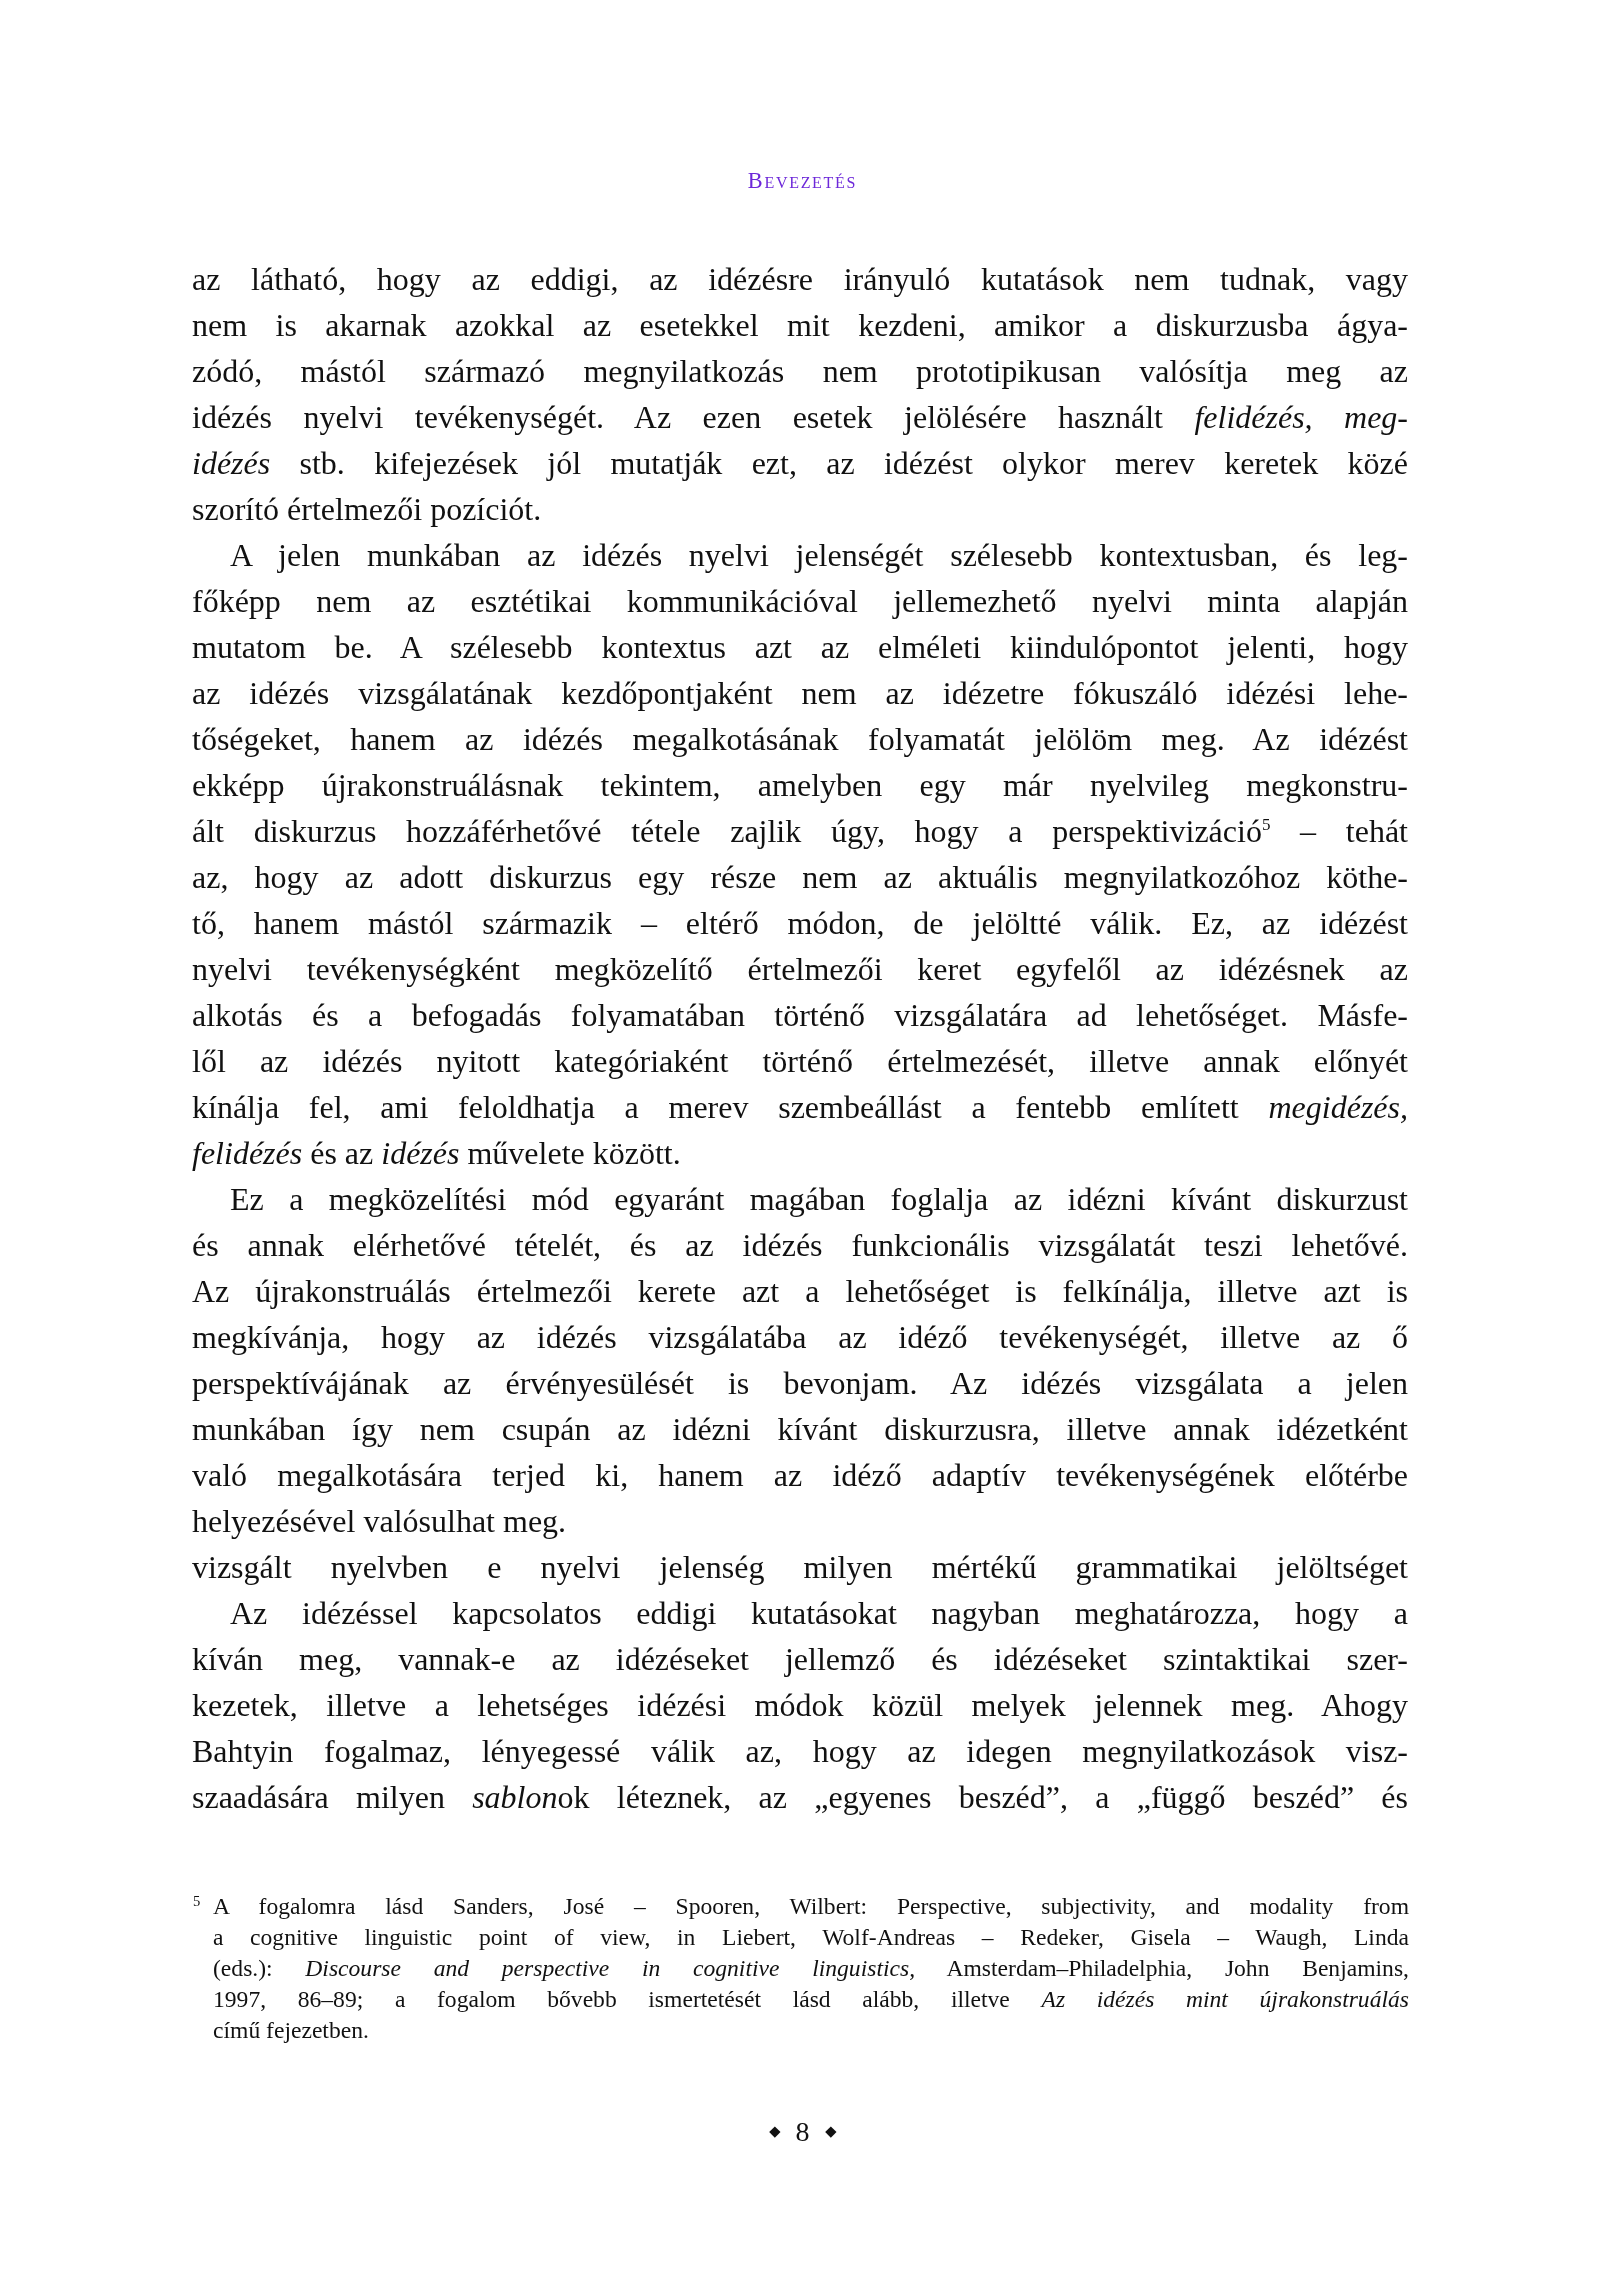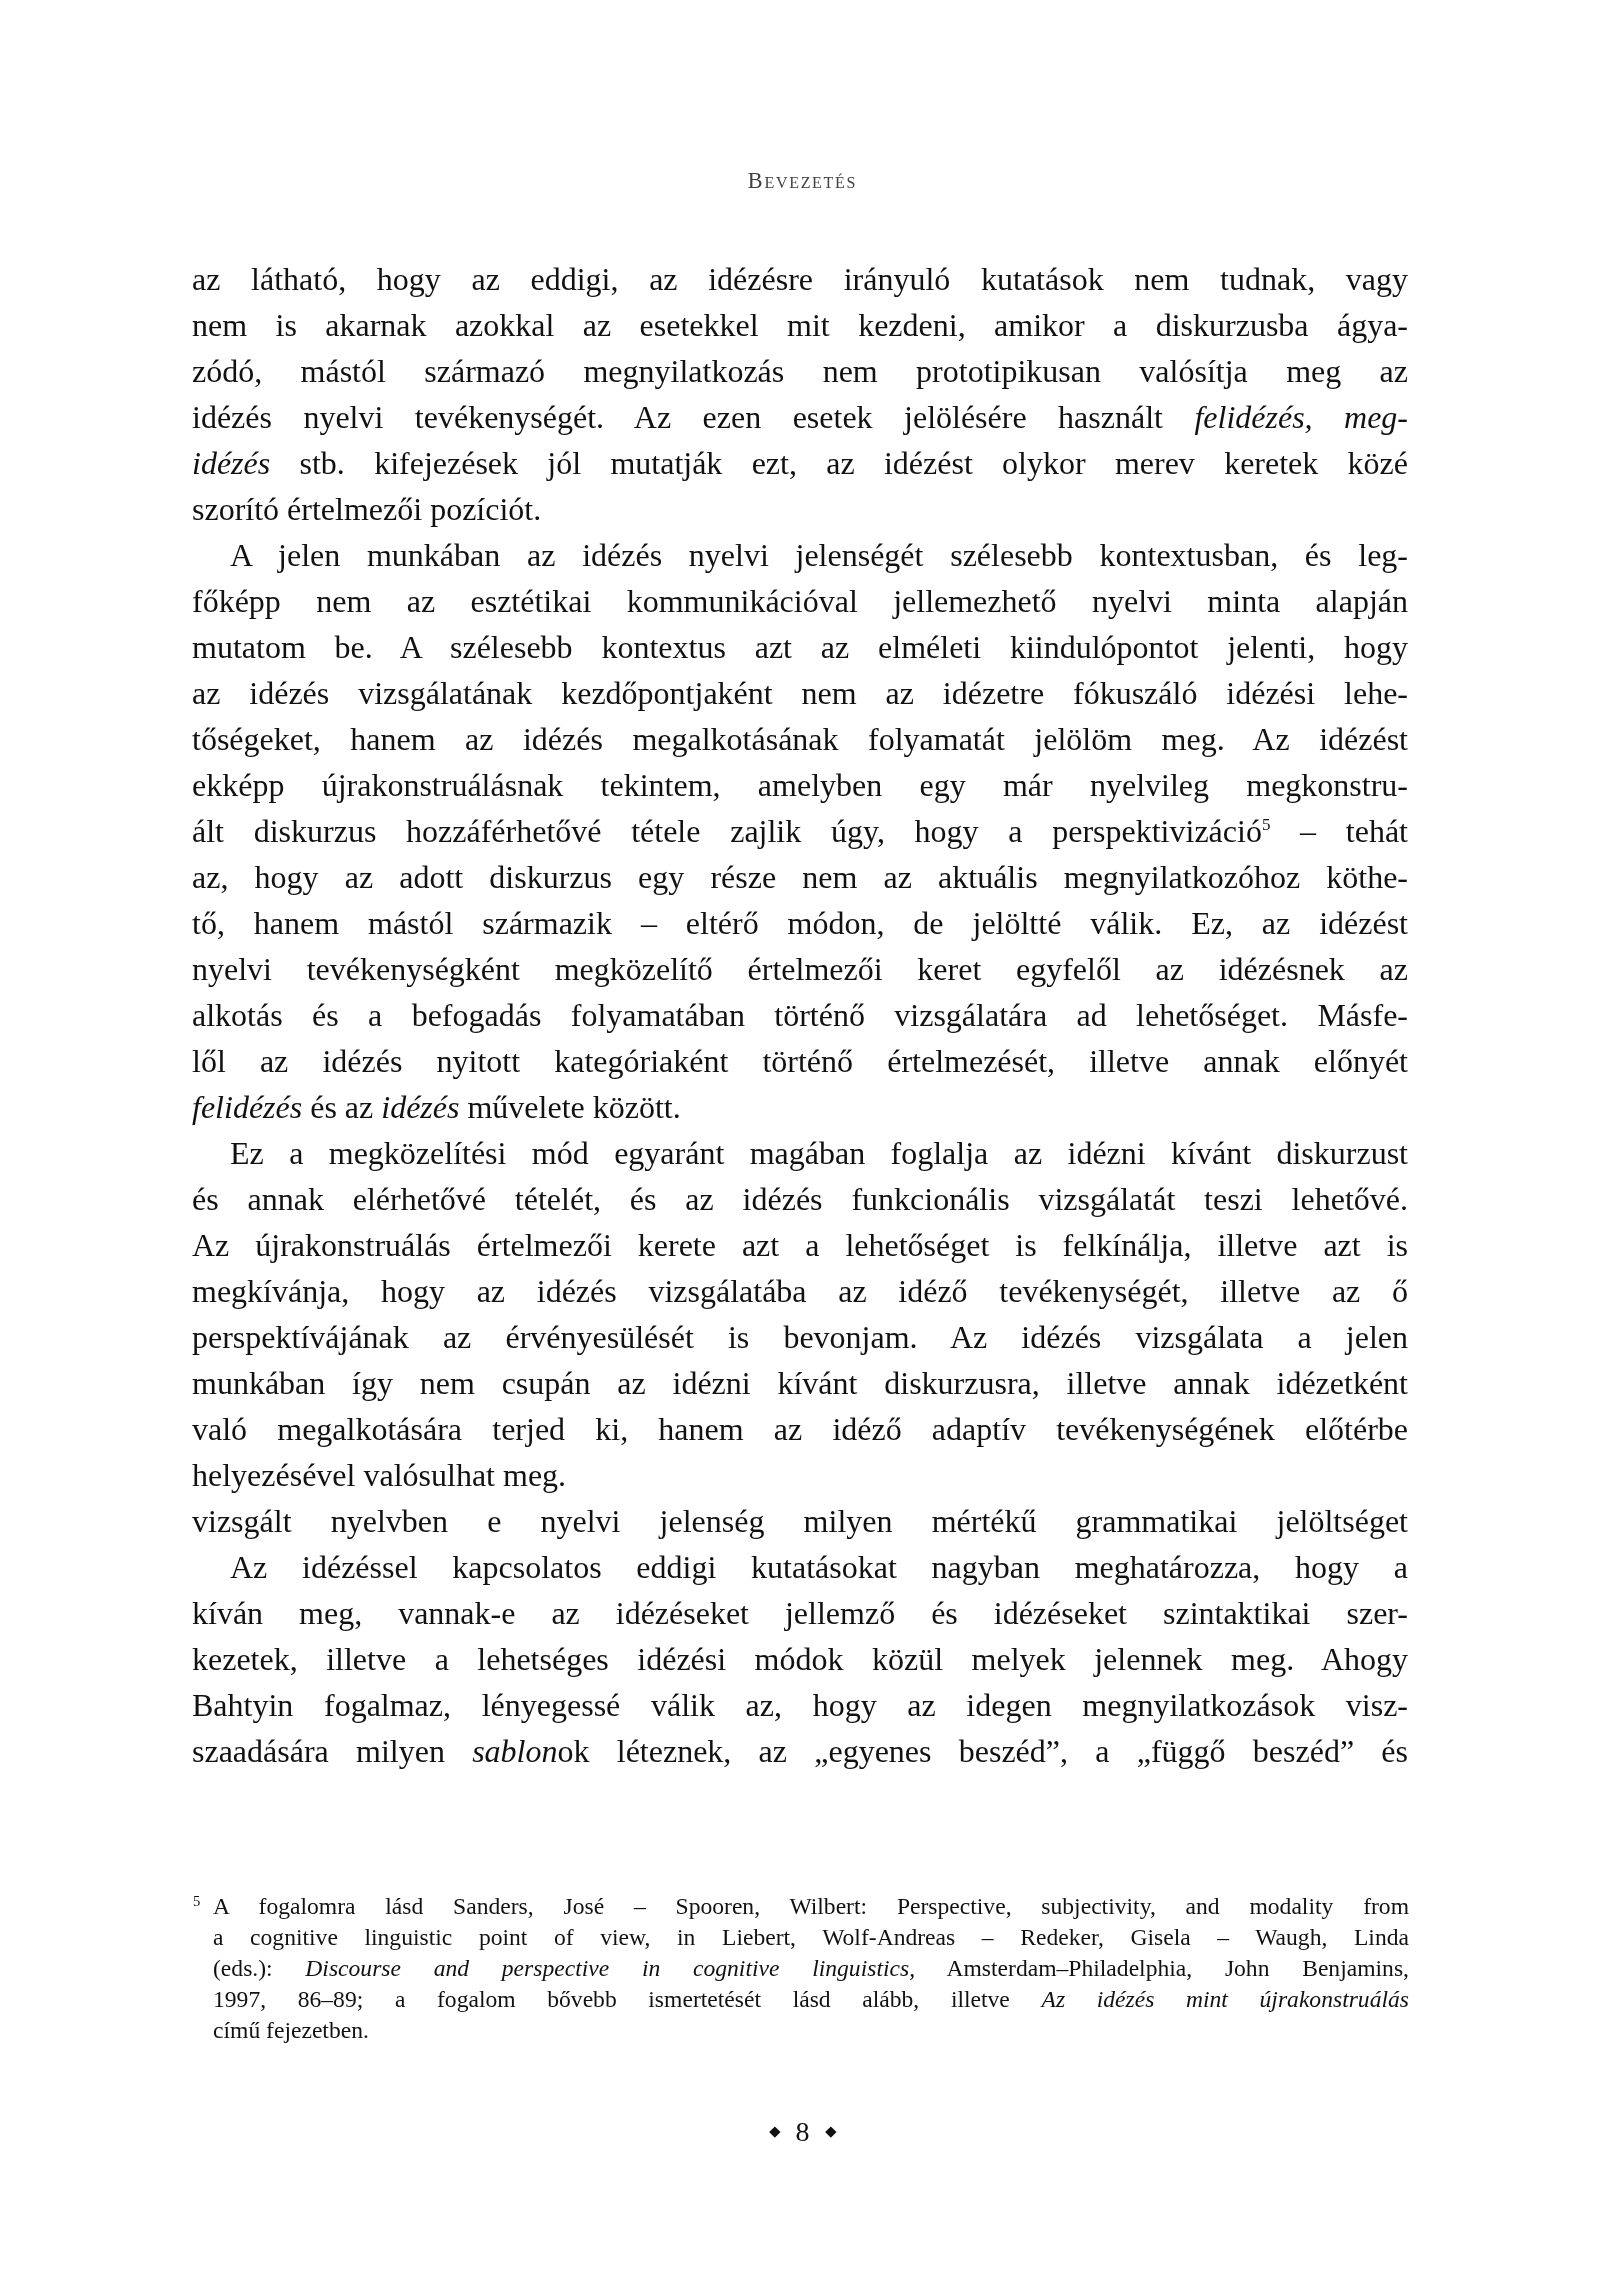--- a/index.html
+++ b/index.html
@@ -1,20 +1,20 @@
 <!DOCTYPE html>
 <html style="font-size:13.8px"><head>
 <meta charset="utf-8">
 <style>
   html, body { margin:0; padding:0; background:#ffffff; }
   body { width:1605px; height:2295px; position:relative; overflow:hidden;
          font-family:"DejaVu Serif", "Liberation Serif", serif; color:#111; }
   .page { position:absolute; left:0; top:0; width:1605px; height:2295px; background:#fff; }
   .running-head { position:absolute; top:168px; left:0; width:1605px; text-align:center;
-         font-family:"Liberation Serif", serif; font-size:22.3px; letter-spacing:1.7px; font-variant:small-caps; color:#404040; }
+         font-family:"Liberation Serif", serif; font-size:22.3px; letter-spacing:1.7px; font-variant:small-caps; color:#6d28d9; }
   .body { position:absolute; left:192px; top:256px; width:1216px; }
   .line { display:block; height:46px; line-height:46px; font-family:"Liberation Serif", serif;
           font-size:32px; text-align:justify; text-align-last:justify; white-space:nowrap; overflow:visible; }
   .line.last { text-align-last:left; }
   .line.indent { padding-left:38px; }
   i, em { font-style:italic; }
   sup { font-size:17px; line-height:0; vertical-align:super; }
   .footnotes { position:absolute; left:193px; top:1891px; width:1216px; }
   .fnline { display:block; height:31px; line-height:31px; font-family:"Liberation Serif", serif;
           font-size:23.6px; text-align:justify; text-align-last:justify; white-space:nowrap; padding-left:20px; position:relative; }
@@ -46,20 +46,21 @@
         <div class="line"><span>mutatom be. A szélesebb kontextus azt az elméleti kiindulópontot jelenti, hogy</span></div>
         <div class="line"><span>az idézés vizsgálatának kezdőpontjaként nem az idézetre fókuszáló idézési lehe-</span></div>
         <div class="line"><span>tőségeket, hanem az idézés megalkotásának folyamatát jelölöm meg. Az idézést</span></div>
         <div class="line"><span>ekképp újrakonstruálásnak tekintem, amelyben egy már nyelvileg megkonstru-</span></div>
         <div class="line"><span>ált diskurzus hozzáférhetővé tétele zajlik úgy, hogy a perspektivizáció</span><sup>5</sup><span> – tehát</span></div>
         <div class="line"><span>az, hogy az adott diskurzus egy része nem az aktuális megnyilatkozóhoz köthe-</span></div>
         <div class="line"><span>tő, hanem mástól származik – eltérő módon, de jelöltté válik. Ez, az idézést</span></div>
         <div class="line"><span>nyelvi tevékenységként megközelítő értelmezői keret egyfelől az idézésnek az</span></div>
         <div class="line"><span>alkotás és a befogadás folyamatában történő vizsgálatára ad lehetőséget. Másfe-</span></div>
         <div class="line"><span>lől az idézés nyitott kategóriaként történő értelmezését, illetve annak előnyét</span></div>
+        <div class="line"><span>kínálja fel, ami feloldhatja a merev szembeállást a fentebb említett </span><i>megidézés,</i></div>
         <div class="line last"><i>felidézés</i><span> és az </span><i>idézés</i><span> művelete között.</span></div>
       </div>
       <div class="para">
         <div class="line indent"><span>Ez a megközelítési mód egyaránt magában foglalja az idézni kívánt diskurzust</span></div>
         <div class="line"><span>és annak elérhetővé tételét, és az idézés funkcionális vizsgálatát teszi lehetővé.</span></div>
         <div class="line"><span>Az újrakonstruálás értelmezői kerete azt a lehetőséget is felkínálja, illetve azt is</span></div>
         <div class="line"><span>megkívánja, hogy az idézés vizsgálatába az idéző tevékenységét, illetve az ő</span></div>
         <div class="line"><span>perspektívájának az érvényesülését is bevonjam. Az idézés vizsgálata a jelen</span></div>
         <div class="line"><span>munkában így nem csupán az idézni kívánt diskurzusra, illetve annak idézetként</span></div>
         <div class="line"><span>való megalkotására terjed ki, hanem az idéző adaptív tevékenységének előtérbe</span></div>

